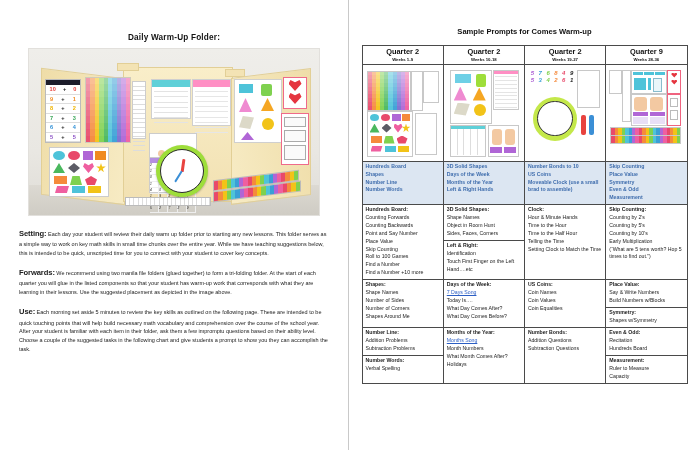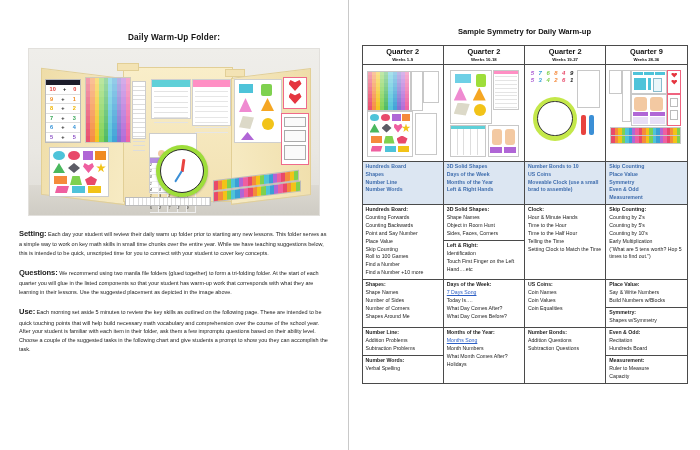--- a/index.html
+++ b/index.html
@@ -469,30 +469,30 @@
           <div class="mh"></div>
         </div>
     </div>
   </div>
 
   <div class="body-text">
     <p>
       <b>Setting:</b><span> Each day your student will review their daily warm up folder prior to starting any new lessons. This folder serves as a simple way to work on key math skills in small time chunks over the entire year. While we have teaching suggestions below, this is intended to be quick, unscripted time for you to connect with your student to cover key concepts.</span>
     </p>
     <p>
-      <b>Questions:</b><span> We recommend using two manila file folders (glued together) to form a tri-folding folder.  At the start of each quarter you will glue in the listed components so that your student has warm-up work that corresponds with what they are learning in their lessons.  Use the suggested placement as depicted in the image above.</span>
+      <b>Forwards:</b><span> We recommend using two manila file folders (glued together) to form a tri-folding folder.  At the start of each quarter you will glue in the listed components so that your student has warm-up work that corresponds with what they are learning in their lessons.  Use the suggested placement as depicted in the image above.</span>
     </p>
     <p>
       <b>Use:</b><span> Each morning set aside 5 minutes to review the key skills as outlined on the following page. These are intended to be quick touching points that will help build necessary math vocabulary and comprehension over the course of the school year.  After your student is familiar with each item in their folder, ask them a few impromptu questions based on their ability level.  Choose a couple of the suggested tasks in the following chart and give students a prompt to show you they can accomplish the task.</span>
     </p>
   </div>
 </div>
 
 <div class="page page-right">
-  <div class="tbl-title">Sample Symmetry for Daily Warm-up</div>
+  <div class="tbl-title">Sample Prompts for Comes Warm-up</div>
 
   <table class="prompts">
     <tbody>
       <tr id="rowQuarters">
           <td class="qh">
             <div class="qt">Quarter 2</div>
             <div class="qw">Weeks 1-9</div>
           </td>
           <td class="qh">
             <div class="qt">Quarter 2</div>

